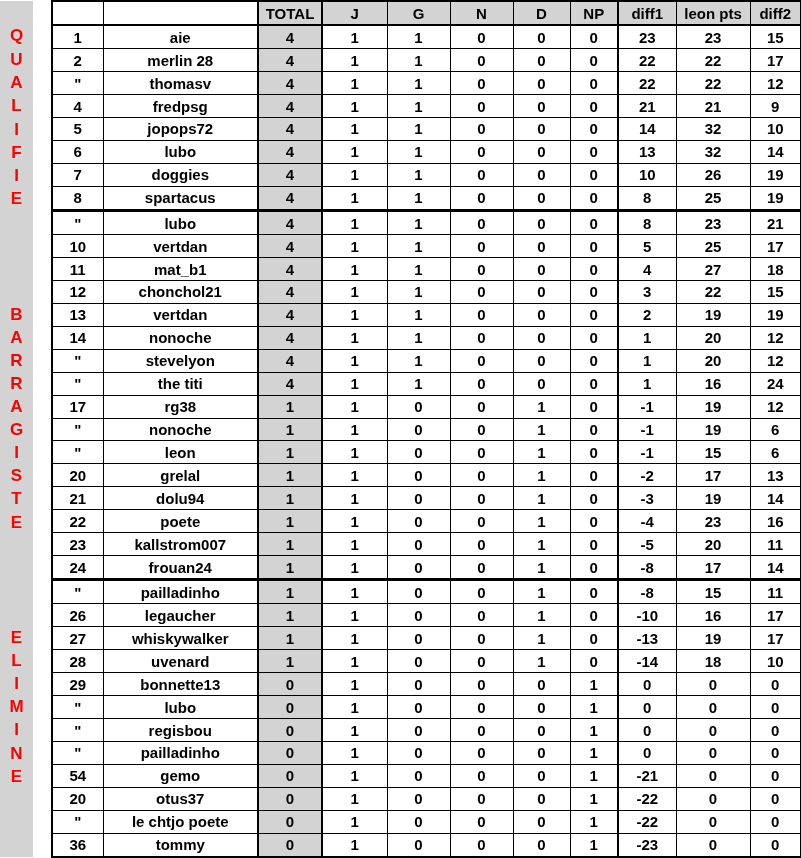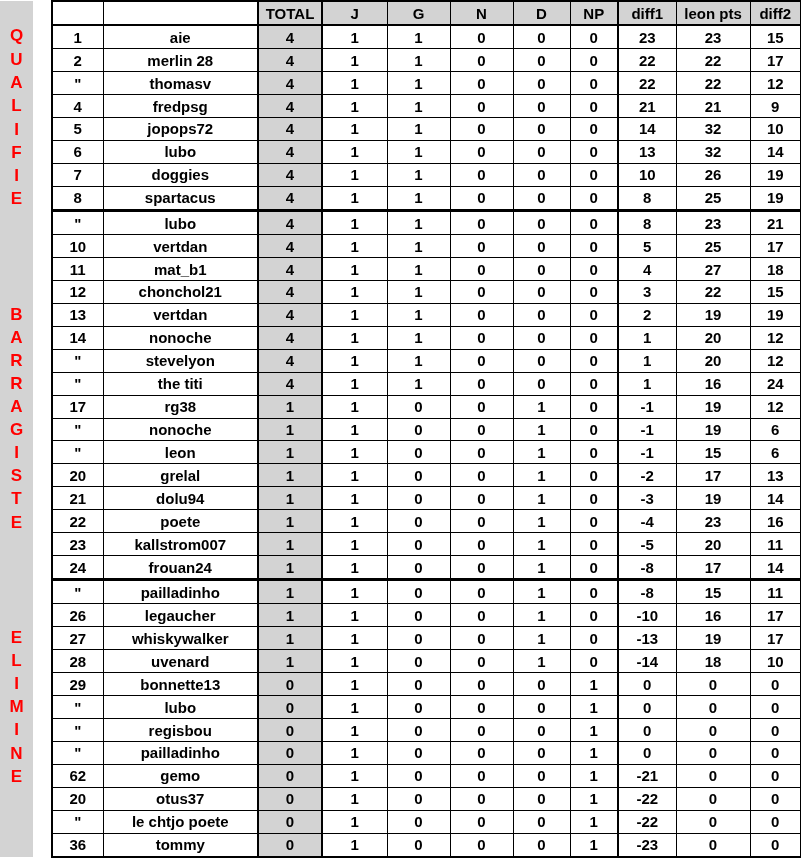--- a/index.html
+++ b/index.html
@@ -515,21 +515,21 @@
           <td>1</td>
           <td>0</td>
           <td>0</td>
           <td>0</td>
           <td class="br2">1</td>
           <td>0</td>
           <td>0</td>
           <td class="br2">0</td>
         </tr>
         <tr>
-          <td class="bl2">62</td>
+          <td class="bl2">54</td>
           <td>gemo</td>
           <td class="bl2 br2 gray">0</td>
           <td>1</td>
           <td>0</td>
           <td>0</td>
           <td>0</td>
           <td class="br2">1</td>
           <td>-21</td>
           <td>0</td>
           <td class="br2">0</td>

